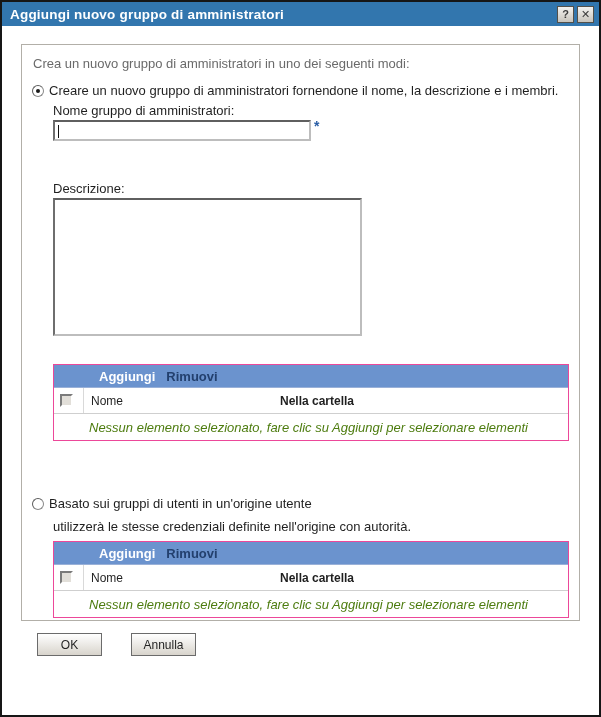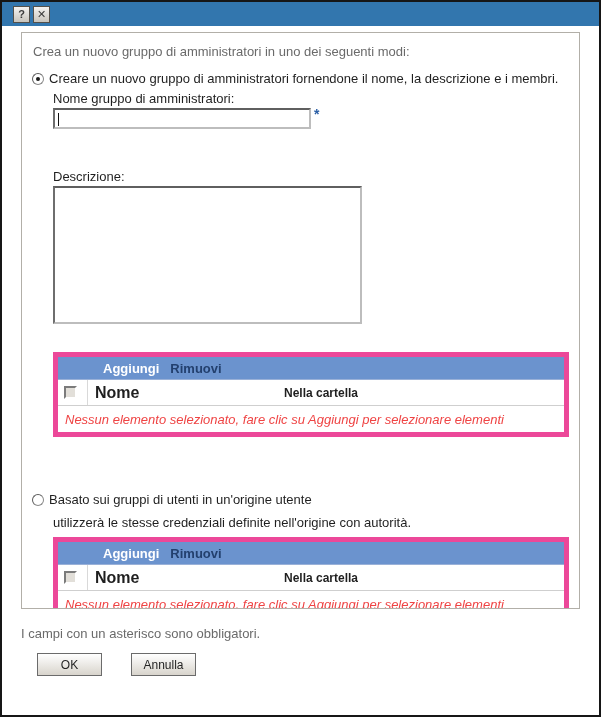--- a/index.html
+++ b/index.html
@@ -27,21 +27,21 @@
   .tb-btn{
     width:17px; height:17px; margin-left:3px;
     background:linear-gradient(#f4f3f1,#c8c4bc);
     border:1px solid #53504a;
     color:#3c3c3c; font-weight:bold; font-size:11px;
     display:flex; align-items:center; justify-content:center;
     cursor:default; line-height:1;
   }
 
   
-  .content{ padding:6px 0 0 19px; }
+  .content{ padding:18px 0 0 19px; }
 
   .groupbox{
     width:559px; height:577px;
     border:1px solid #b2afa8;
     padding:11px 0 0 10px;
     overflow:hidden;
   }
 
   .intro{ color:#6a6a6a; padding-left:1px; }
 
@@ -74,21 +74,21 @@
     display:inline-block; vertical-align:top;
   }
   .name-input .caret{ position:absolute; left:3px; top:3px; width:1px; height:13px; background:#111; }
   .asterisk{ color:#2B5FA6; font-size:14px; font-weight:bold; vertical-align:top; margin-left:3px; }
 
   .desc-label{ margin-top:40px; }
   .desc-area{ width:309px; height:138px; margin-top:2px; }
 
   
   .sel-table{
-    width:516px; border:5px solid #ec4899; background:#fff;
+    width:516px; border:1px solid #ec4899; background:#fff;
   }
   .sel-table .thead{
     height:23px; background:#6B93CE;
     border-bottom:1px solid #9ab1d8;
     display:flex; align-items:center;
     padding-left:45px;
   }
   .sel-table .thead a{ text-decoration:none; font-weight:bold; font-size:13px; }
   .link-add{ color:#ffffff; margin-right:11px; }
   .link-remove{ color:#23406e; }
@@ -102,26 +102,26 @@
     padding-left:6px; border-right:1px solid #d9d9d9;
   }
   .checkbox{
     width:13px; height:13px; flex:none;
     background:#e2dfd9;
     border:2px solid;
     border-color:#7b7b7b #ffffff #ffffff #7b7b7b;
     display:flex; align-items:center; justify-content:center;
     font-size:11px; font-weight:bold; color:#858585; line-height:1;
   }
-  .col-nome{ width:190px; padding-left:7px; font-weight:bold; font-size:16px; }
+  .col-nome{ width:190px; padding-left:7px; font-weight:normal; font-size:12px; }
   .col-cart{ padding-left:6px; font-weight:bold; font-size:12px; }
 
   .sel-table .msgrow{
     height:26px; display:flex; align-items:center;
-    padding-left:7px; font-style:italic; color:#ef4444;
+    padding-left:7px; font-style:italic; color:#4d7c0f;margin-left:28px;
   }
 
   .table1{ margin-top:28px; }
 
   .option2{ margin-top:55px; }
   .sub-label{ margin-left:21px; margin-top:8px; }
   .table2{ margin-top:7px; }
 
   .import-row{ display:flex; align-items:center; margin-top:18px; margin-left:30px; }
   .import-row .checkbox{ margin-right:6px; background:#eceae5; }
@@ -138,20 +138,21 @@
     display:flex; align-items:center; justify-content:center;
     margin-right:13px; cursor:default;margin-left:16px;
   }
 </style>
 </head>
 <body>
 
 <div class="window">
 
   <div class="titlebar">
+    <div class="title">Aggiungi nuovo gruppo di amministratori</div>
     <div class="tb-btn">?</div>
     <div class="tb-btn">✕</div>
   </div>
 
   <div class="content">
     <div class="groupbox">
 
       <div class="intro">Crea un nuovo gruppo di amministratori in uno dei seguenti modi:</div>
 
       <div class="radio-row">
@@ -208,21 +209,20 @@
         </div>
 
         <div class="import-row">
           <span class="checkbox">✓</span>
           <span>Importare i membri utente come amministratori per ogni gruppo utente.</span>
         </div>
       </div>
 
     </div>
 
-    <div class="required-note">I campi con un asterisco sono obbligatori.</div>
 
     <div class="buttons">
       <div class="btn">OK</div>
       <div class="btn">Annulla</div>
     </div>
   </div>
 
 </div>
 
 </body></html>

